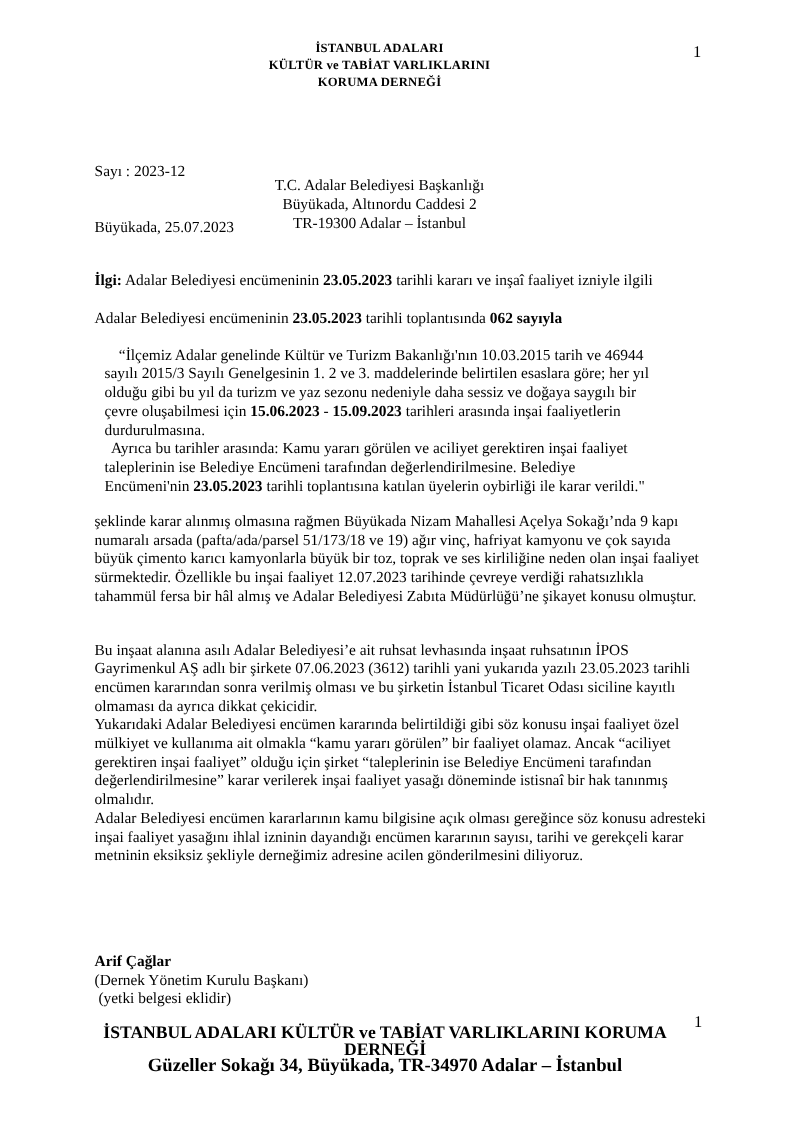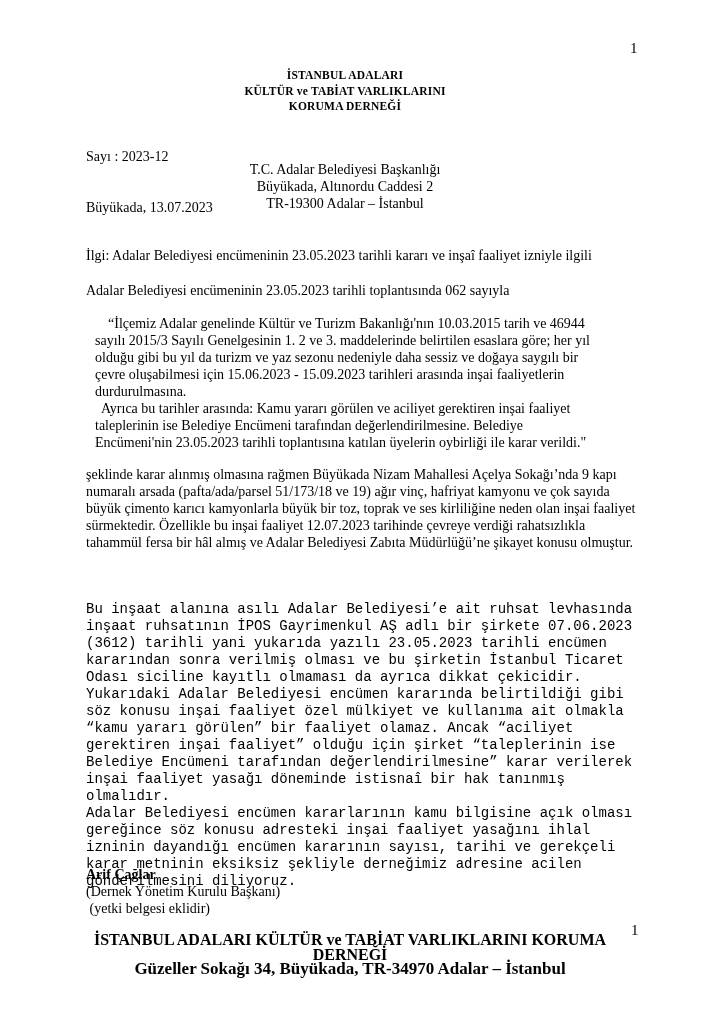--- a/index.html
+++ b/index.html
@@ -21,21 +21,20 @@
   
   .org-header {
     left: 86px;
     top: 37px;
     width: 518px;
     text-align: center;
     font-weight: bold;
     font-size: 11.5px;
     line-height: 15.5px;
     letter-spacing: 0.2px;
-    margin-top: 31px;
   }
   .pageno-top {
     left: 630px;
     top: 41px;
     font-size: 15px;
     line-height: 15px;
   }
   .pageno-bottom {
     left: 631px;
     top: 923px;
@@ -66,21 +65,21 @@
   .body-text {
     font-size: 14px;
     line-height: 17px;
   }
   .ilgi-line   { left: 86px; top: 247px; width: 560px; }
   .intro-line  { left: 86px; top: 282px; width: 560px; }
   .quote-block { left: 95px; top: 315px; width: 506px; }
   .quote-p1 { text-indent: 13px; margin: 0; }
   .quote-p2 { text-indent: 6px;  margin: 0; }
   .after-quote { left: 86px; top: 466px; width: 556px; }
-  .main-block  { left: 86px; top: 601px; width: 556px; font-family: Liberation Mono, monospace; }
+  .main-block  { left: 86px; top: 583px; width: 556px; }
   .main-block p { margin: 0; }
 
   
   .signature-block {
     left: 86px;
     top: 866px;
     font-size: 14px;
     line-height: 17px;
   }
   .signature-name { font-weight: bold; }
@@ -90,38 +89,38 @@
   .footer-block {
     left: 70px;
     top: 932px;
     width: 560px;
     text-align: center;
     font-weight: bold;
   }
   .footer-org     { font-size: 16px; line-height: 15px; }
   .footer-address { font-size: 17px;   line-height: 14px; }
 
-  b { font-weight: normal; }
+  b { font-weight: bold; }
 </style>
 </head>
 <body>
 
 <div class="page">
 
   <div class="abs pageno-top">1</div>
 
   <div class="abs org-header">
     <div>İSTANBUL ADALARI</div>
     <div>KÜLTÜR ve TABİAT VARLIKLARINI</div>
     <div>KORUMA DERNEĞİ</div>
   </div>
 
   <div class="abs meta-block body-text">
     <div>Sayı : 2023-12</div>
-    <div>Büyükada, 13.07.2023</div>
+    <div>Büyükada, 25.07.2023</div>
   </div>
 
   <div class="abs recipient-block">
     <div>T.C. Adalar Belediyesi Başkanlığı</div>
     <div>Büyükada, Altınordu Caddesi 2</div>
     <div>TR-19300 Adalar – İstanbul</div>
   </div>
 
   <div class="abs body-text ilgi-line"><b>İlgi:</b><span> Adalar Belediyesi encümeninin </span><b>23.05.2023</b><span> tarihli kararı ve inşaî faaliyet izniyle ilgili</span></div>
 

